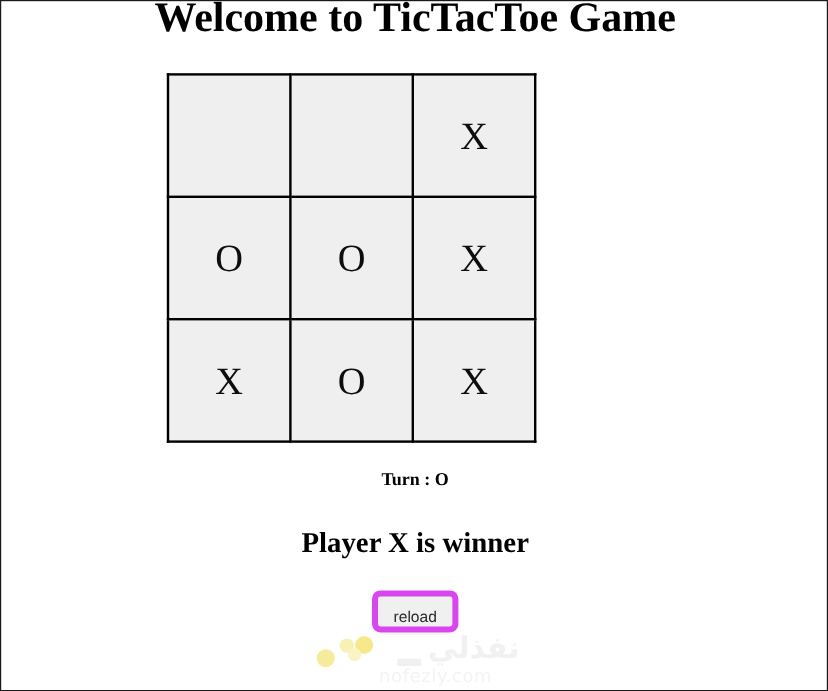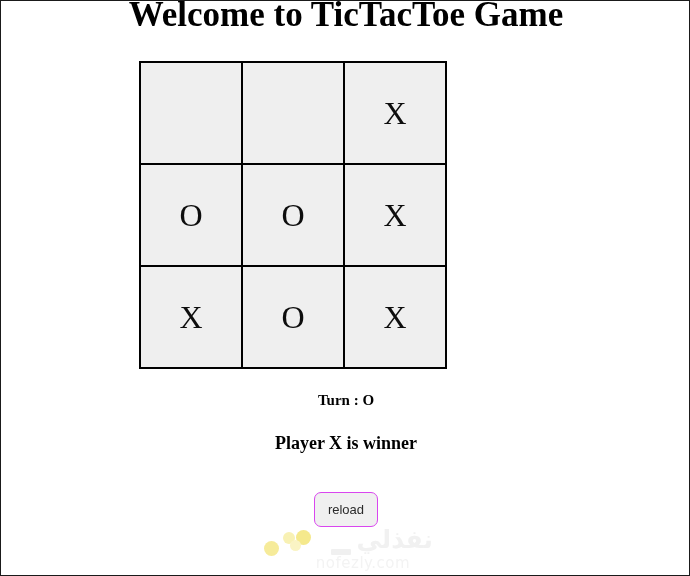--- a/index.html
+++ b/index.html
@@ -83,25 +83,25 @@
     font-family: "Liberation Serif", "DejaVu Serif", serif;
     font-size: 15px;
     font-weight: bold;
     line-height: 26px;
     color: #000000;
     white-space: nowrap;
   }
   .winner-line {
     position: absolute;
     left: 0;
-    top: 427px;
-    width: 690px;
-    text-align: center;
-    font-family: "Liberation Serif", "DejaVu Serif", serif;
-    font-size: 18px;
+    top: 437px;
+    width: 690px;
+    text-align: center;
+    font-family: "Liberation Serif", "DejaVu Serif", serif;
+    font-size: 24px;
     font-weight: bold;
     line-height: 30px;
     color: #000000;
     white-space: nowrap;
   }
 
   
   .btn-row {
     position: absolute;
     left: 0;
@@ -109,21 +109,21 @@
     width: 690px;
     text-align: center;
   }
   button.reload-btn {
     display: inline-block;
     box-sizing: border-box;
     min-width: 64px;
     height: 35px;
     padding: 0 13px;
     background: #f0f0f0;
-    border: 1px solid #d946ef;
+    border: 5px solid #d946ef;
     border-radius: 7px;
     font-family: "Liberation Sans", "DejaVu Sans", sans-serif;
     font-size: 13px;
     font-weight: normal;
     color: #2b2b2b;
     line-height: 33px;
     cursor: pointer;
     text-align: center;
   }
 

